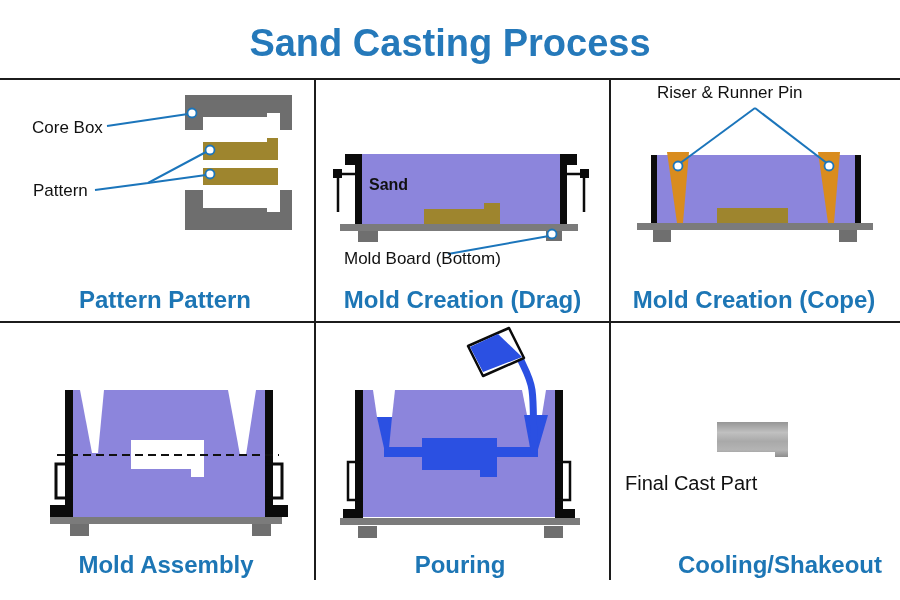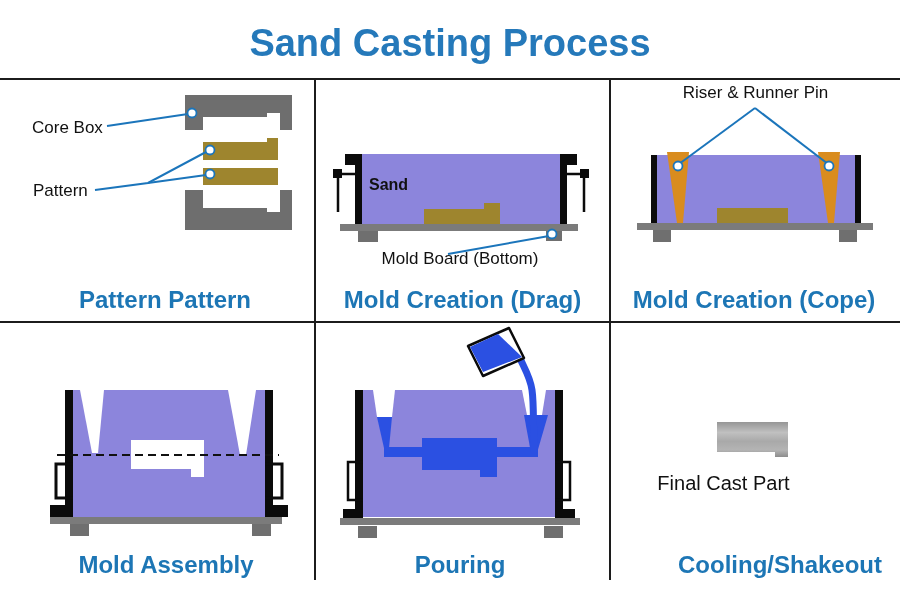--- a/index.html
+++ b/index.html
@@ -23,21 +23,21 @@
   svg.diagram{position:absolute;top:0;left:0;width:900px;height:600px;}
   .txt{position:absolute;color:var(--ink);white-space:nowrap;}
   .main-title{
     top:22px;left:0;width:900px;text-align:center;
     font-size:38px;font-weight:bold;color:var(--heading-blue);
   }
   .panel-title{
     position:absolute;text-align:center;font-size:24px;font-weight:bold;color:var(--panel-blue);
   }
   .label{font-size:17px;}
-  .label-center{text-align:center;}
+  .label-center{}
   .sand-label{font-size:16px;font-weight:bold;}
 </style>
 </head>
 <body>
 
 <div class="stage">
 
   <svg class="diagram" viewBox="0 0 900 600">
     <defs>
       <linearGradient id="metalGrad" x1="0" y1="0" x2="0" y2="1">
@@ -149,21 +149,21 @@
     </g>
   </svg>
 
   <div class="txt main-title">Sand Casting Process</div>
 
   <div class="txt label" style="left:32px;top:118px;">Core Box</div>
   <div class="txt label" style="left:33px;top:181px;">Pattern</div>
   <div class="panel-title" style="left:10px;top:286px;width:310px;">Pattern Pattern</div>
 
   <div class="txt sand-label" style="left:369px;top:176px;">Sand</div>
-  <div class="txt label label-center" style="left:360px;top:249px;width:200px;">Mold Board (Bottom)</div>
+  <div class="txt label label-center" style="left:344px;top:249px;width:200px;">Mold Board (Bottom)</div>
   <div class="panel-title" style="left:315px;top:286px;width:295px;">Mold Creation (Drag)</div>
 
   <div class="txt label label-center" style="left:657px;top:83px;width:197px;">Riser &amp; Runner Pin</div>
   <div class="panel-title" style="left:610px;top:286px;width:288px;">Mold Creation (Cope)</div>
 
   <div class="panel-title" style="left:10px;top:551px;width:312px;">Mold Assembly</div>
 
   <div class="panel-title" style="left:315px;top:551px;width:290px;">Pouring</div>
 
   <div class="txt label label-center" style="left:625px;top:472px;width:197px;font-size:20px;">Final Cast Part</div>

